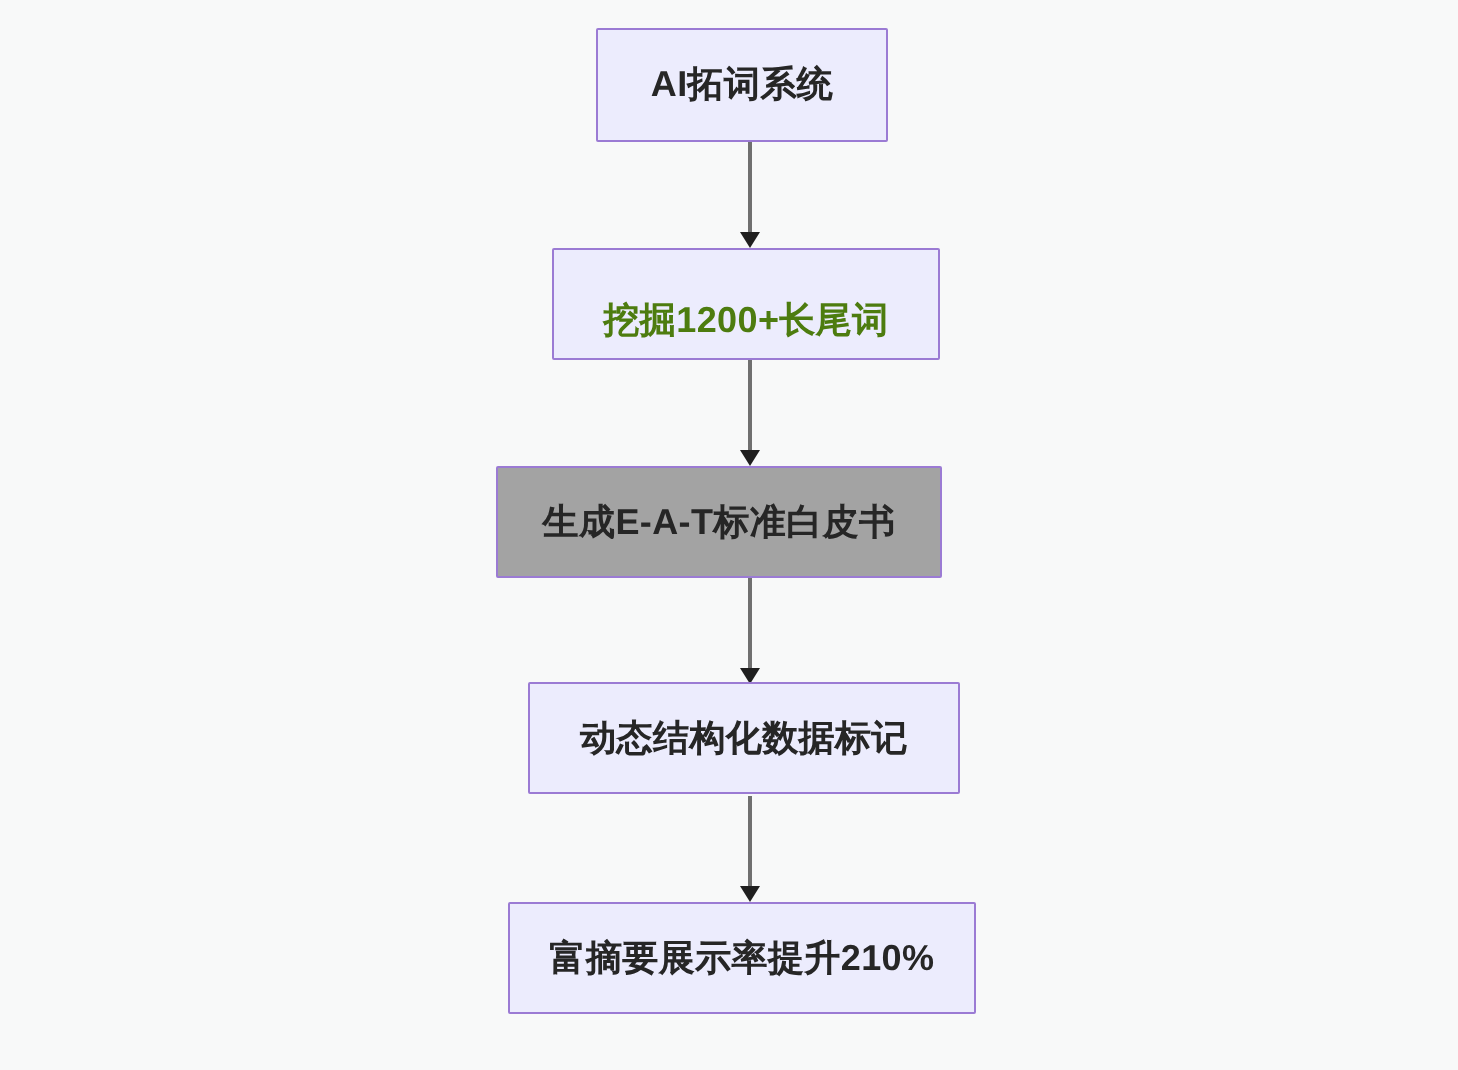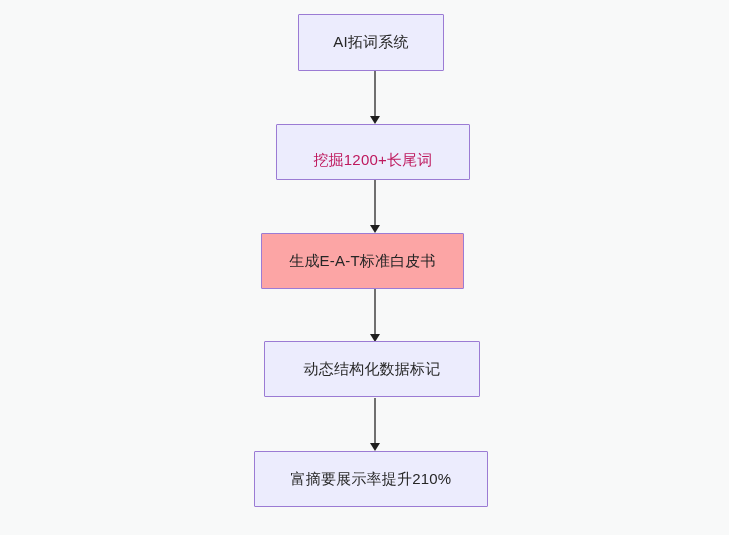--- a/index.html
+++ b/index.html
@@ -27,26 +27,26 @@
     background: #ececfd;
     border: 1.6px solid #9b7bd4;
     border-radius: 1px;
     display: flex;
     align-items: center;
     justify-content: center;
     text-align: center;
   }
 
   .flow-node .node-label {
-    font-size: 15px;
+    font-size: 18px;
     line-height: 1.25;
     color: #262626;
     letter-spacing: 0.2px;
     white-space: nowrap;
-    font-weight: 400;
+    font-weight: 700;
   }
 
   .flow-edge {
     position: absolute;
     display: flex;
     flex-direction: column;
     align-items: center;
     pointer-events: none;
   }
 
@@ -84,23 +84,23 @@
   </div>
   <div class="flow-edge" style="left: 370px; top: 398px; height: 53px;">
     <div class="edge-line" style="background: rgb(112, 112, 112);"></div>
     <div class="edge-head" style="border-top-color: rgb(31, 31, 31);"></div>
   </div>
 
   <div class="flow-node" style="left: 298px; top: 14px; width: 146px; height: 57px; background: rgb(236, 236, 253); border-color: rgb(155, 123, 212);">
     <span class="node-label" style="color: rgb(38, 38, 38);">AI拓词系统</span>
   </div>
   <div class="flow-node" style="left: 276px; top: 124px; width: 194px; height: 56px; background: rgb(236, 236, 253); border-color: rgb(155, 123, 212);">
-    <span class="node-label" style="color: #be185d; margin-top: 17px;">挖掘1200+长尾词</span>
+    <span class="node-label" style="color: #4d7c0f; margin-top: 17px;">挖掘1200+长尾词</span>
   </div>
-  <div class="flow-node" style="left: 261px; top: 233px; width: 203px; height: 56px; background: #fca5a5; border-color: rgb(155, 123, 212);">
+  <div class="flow-node" style="left: 248px; top: 233px; width: 223px; height: 56px; background: #a3a3a3; border-color: rgb(155, 123, 212);">
     <span class="node-label" style="color: rgb(38, 38, 38);">生成E-A-T标准白皮书</span>
   </div>
   <div class="flow-node" style="left: 264px; top: 341px; width: 216px; height: 56px; background: rgb(236, 236, 253); border-color: rgb(155, 123, 212);">
     <span class="node-label" style="color: rgb(38, 38, 38);">动态结构化数据标记</span>
   </div>
   <div class="flow-node" style="left: 254px; top: 451px; width: 234px; height: 56px; background: rgb(236, 236, 253); border-color: rgb(155, 123, 212);">
     <span class="node-label" style="color: rgb(38, 38, 38);">富摘要展示率提升210%</span>
   </div>
 
 </div>

